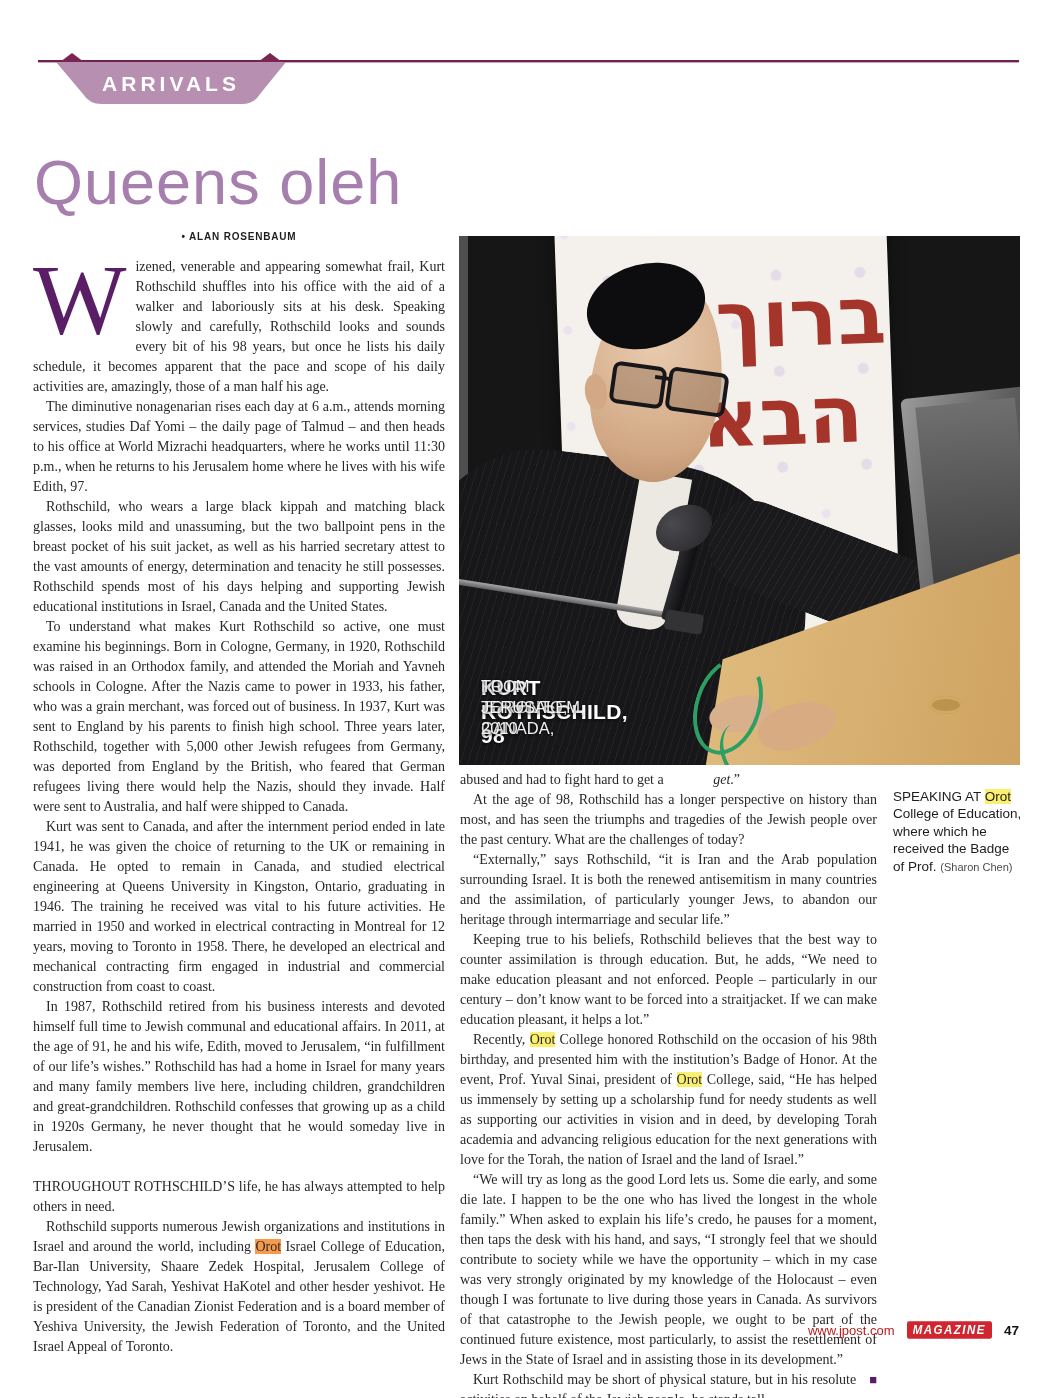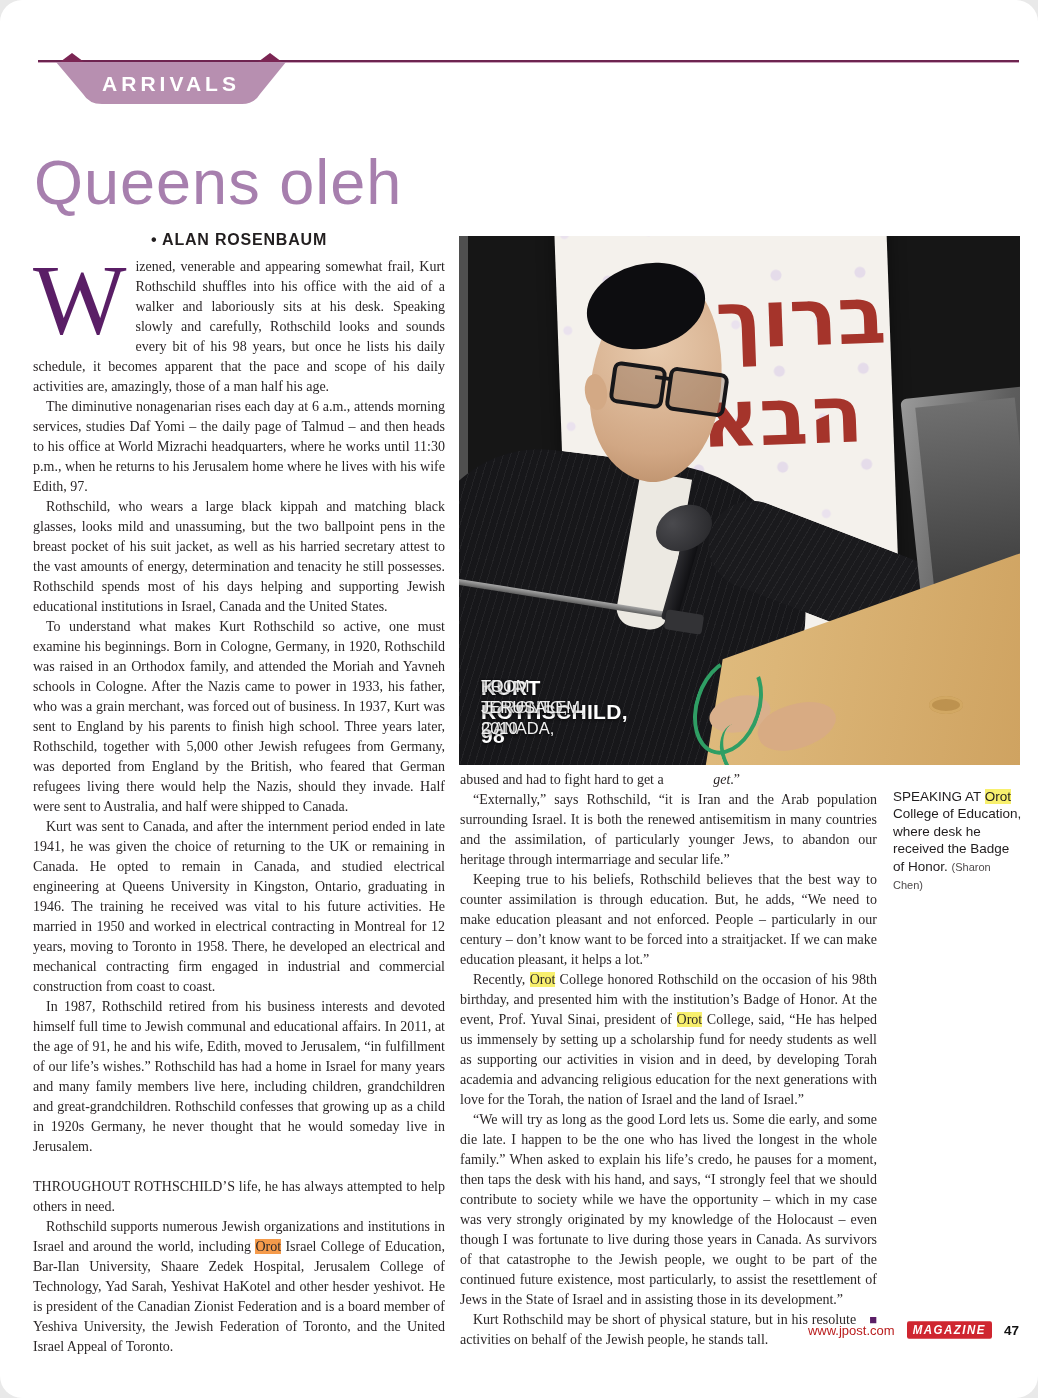--- a/index.html
+++ b/index.html
@@ -1,27 +1,27 @@
 <!DOCTYPE html>
 <html><head>
 <meta charset="utf-8">
 <style>
   html,body{margin:0;padding:0;background:#e9e9e9;}
   #page{position:relative;width:1038px;height:1398px;background:#fff;margin:0 auto;overflow:hidden;
-        font-family:"Liberation Serif",serif;color:#262222;border-radius:22px;}
+        font-family:"Liberation Serif",serif;color:#262222;}
 
   
   .top-rule{position:absolute;left:38px;top:60px;width:981px;height:3px;
             background:linear-gradient(#6e2450 0 2px,#c9a3bc 2px 3px);}
   .ribbon{position:absolute;left:56px;top:50px;width:230px;height:62px;}
   .ribbon text{font-family:"Liberation Sans",sans-serif;font-weight:600;letter-spacing:4px;}
   .title{position:absolute;left:34px;top:146px;font-family:"Liberation Sans",sans-serif;
          font-weight:400;font-size:63px;color:#a77fae;letter-spacing:1px;}
   .byline{position:absolute;left:33px;top:231px;width:412px;text-align:center;
-          font-family:"Liberation Sans",sans-serif;font-weight:bold;font-size:16px;
+          font-family:"Liberation Sans",sans-serif;font-weight:bold;font-size:10px;
           letter-spacing:.8px;color:#221e1f;}
 
   
   .col{position:absolute;font-size:14px;line-height:20px;text-align:justify;color:#2b2627;}
   .col-left{left:33px;top:257px;width:412px;}
   .col-right{left:460px;top:770px;width:417px;}
   .col p{margin:0;}
   .col p.indent{text-indent:13px;}
   .col p.space{margin-top:20px;}
   .dropcap{float:left;font-family:"Liberation Serif",serif;font-size:99px;line-height:78px;
@@ -124,20 +124,21 @@
       <p class="indent"><span>The diminutive nonagenarian rises each day at 6 a.m., attends morning services, studies Daf Yomi – the daily page of Talmud – and then heads to his office at World Mizrachi headquarters, where he works until 11:30 p.m., when he returns to his Jerusalem home where he lives with his wife Edith, 97.</span></p>
       <p class="indent"><span>Rothschild, who wears a large black kippah and matching black glasses, looks mild and unassuming, but the two ballpoint pens in the breast pocket of his suit jacket, as well as his harried secretary attest to the vast amounts of energy, determination and tenacity he still possesses. Rothschild spends most of his days helping and supporting Jewish educational institutions in Israel, Canada and the United States.</span></p>
       <p class="indent"><span>To understand what makes Kurt Rothschild so active, one must examine his beginnings. Born in Cologne, Germany, in 1920, Rothschild was raised in an Orthodox family, and attended the Moriah and Yavneh schools in Cologne. After the Nazis came to power in 1933, his father, who was a grain merchant, was forced out of business. In 1937, Kurt was sent to England by his parents to finish high school. Three years later, Rothschild, together with 5,000 other Jewish refugees from Germany, was deported from England by the British, who feared that German refugees living there would help the Nazis, should they invade. Half were sent to Australia, and half were shipped to Canada.</span></p>
       <p class="indent"><span>Kurt was sent to Canada, and after the internment period ended in late 1941, he was given the choice of returning to the UK or remaining in Canada. He opted to remain in Canada, and studied electrical engineering at Queens University in Kingston, Ontario, graduating in 1946. The training he received was vital to his future activities. He married in 1950 and worked in electrical contracting in Montreal for 12 years, moving to Toronto in 1958. There, he developed an electrical and mechanical contracting firm engaged in industrial and commercial construction from coast to coast.</span></p>
       <p class="indent"><span>In 1987, Rothschild retired from his business interests and devoted himself full time to Jewish communal and educational affairs. In 2011, at the age of 91, he and his wife, Edith, moved to Jerusalem, “in fulfillment of our life’s wishes.” Rothschild has had a home in Israel for many years and many family members live here, including children, grandchildren and great-grandchildren. Rothschild confesses that growing up as a child in 1920s Germany, he never thought that he would someday live in Jerusalem.</span></p>
       <p class="space"><span>THROUGHOUT ROTHSCHILD’S life, he has always attempted to help others in need.</span></p>
       <p class="indent"><span>Rothschild supports numerous Jewish organizations and institutions in Israel and around the world, including </span><span class="hl-orange">Orot</span><span> Israel College of Education, Bar-Ilan University, Shaare Zedek Hospital, Jerusalem College of Technology, Yad Sarah, Yeshivat HaKotel and other hesder yeshivot. He is president of the Canadian Zionist Federation and is a board member of Yeshiva University, the Jewish Federation of Toronto, and the United Israel Appeal of Toronto.</span></p>
     </div>
   <div class="col col-right" id="col-right">
       <p><span>abused and had to fight hard to get a </span><span class="it">get</span><span>.”</span></p>
+      <p class="indent"><span>At the age of 98, Rothschild has a longer perspective on history than most, and has seen the triumphs and tragedies of the Jewish people over the past century. What are the challenges of today?</span></p>
       <p class="indent"><span>“Externally,” says Rothschild, “it is Iran and the Arab population surrounding Israel. It is both the renewed antisemitism in many countries and the assimilation, of particularly younger Jews, to abandon our heritage through intermarriage and secular life.”</span></p>
       <p class="indent"><span>Keeping true to his beliefs, Rothschild believes that the best way to counter assimilation is through education. But, he adds, “We need to make education pleasant and not enforced. People – particularly in our century – don’t know want to be forced into a straitjacket. If we can make education pleasant, it helps a lot.”</span></p>
       <p class="indent"><span>Recently, </span><span class="hl-yellow">Orot</span><span> College honored Rothschild on the occasion of his 98th birthday, and presented him with the institution’s Badge of Honor. At the event, Prof. Yuval Sinai, president of </span><span class="hl-yellow">Orot</span><span> College, said, “He has helped us immensely by setting up a scholarship fund for needy students as well as supporting our activities in vision and in deed, by developing Torah academia and advancing religious education for the next generations with love for the Torah, the nation of Israel and the land of Israel.”</span></p>
       <p class="indent"><span>“We will try as long as the good Lord lets us. Some die early, and some die late. I happen to be the one who has lived the longest in the whole family.” When asked to explain his life’s credo, he pauses for a moment, then taps the desk with his hand, and says, “I strongly feel that we should contribute to society while we have the opportunity – which in my case was very strongly originated by my knowledge of the Holocaust – even though I was fortunate to live during those years in Canada. As survivors of that catastrophe to the Jewish people, we ought to be part of the continued future existence, most particularly, to assist the resettlement of Jews in the State of Israel and in assisting those in its development.”</span></p>
       <p class="indent"><span class="endmark">■</span><span>Kurt Rothschild may be short of physical stature, but in his resolute activities on behalf of the Jewish people, he stands tall.</span></p>
     </div>
 
   <div class="photo">
     <div class="ph-strip"></div>
     <div class="ph-banner">
@@ -169,21 +170,21 @@
     <div class="ph-cable"></div>
     <div class="ph-cable2"></div>
     <div class="ph-caption">
       <div class="ph-cap-title">KURT ROTHSCHILD, 98</div>
       <div class="ph-cap-sub">FROM TORONTO, CANADA,</div>
       <div class="ph-cap-sub">TO JERUSALEM, 2010</div>
     </div>
   </div>
 
   <div class="side-caption" id="side-caption">
-      <p><span>SPEAKING AT </span><span class="hl-yellow">Orot</span><span> College of Education, where desk he received the Badge of Honor. </span><span class="credit">(Sharon Chen)</span></p>
+      <p><span>SPEAKING AT </span><span class="hl-yellow">Orot</span><span> College of Education, where which he received the Badge of Prof. </span><span class="credit">(Sharon Chen)</span></p>
     </div>
 
   <div class="footer">
     <span class="site">www.jpost.com</span>
     <span class="mag">MAGAZINE</span>
     <span class="pageno">47</span>
   </div>
 
 </div>
 

